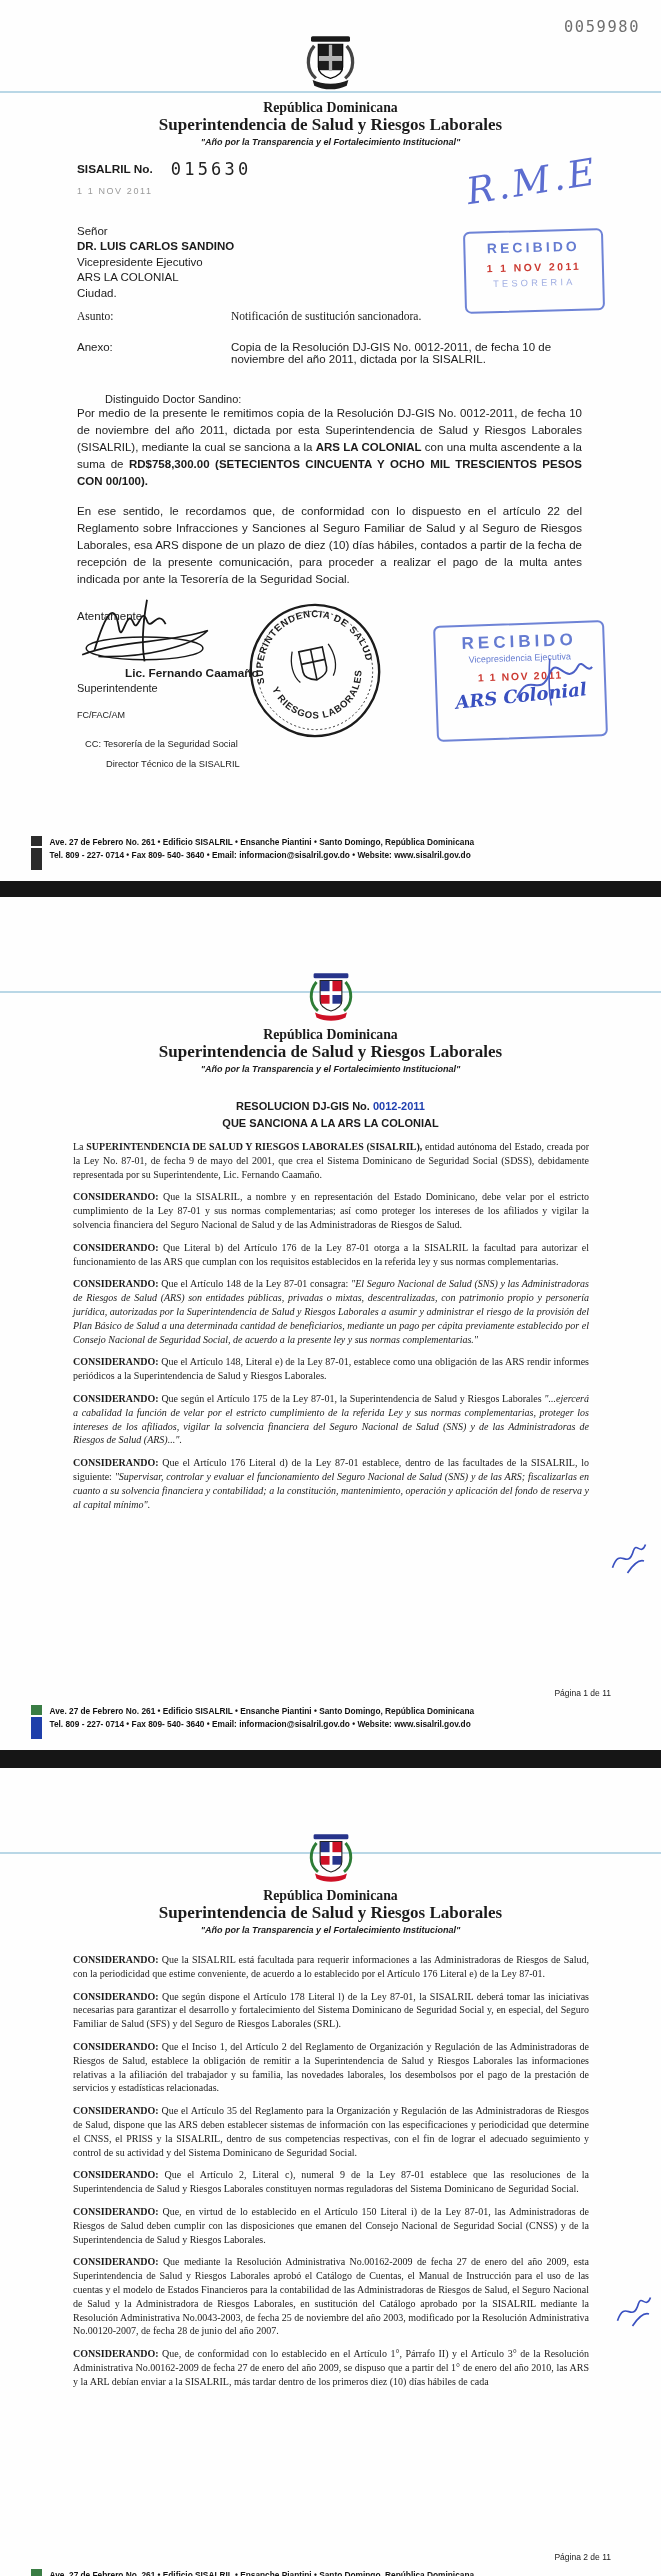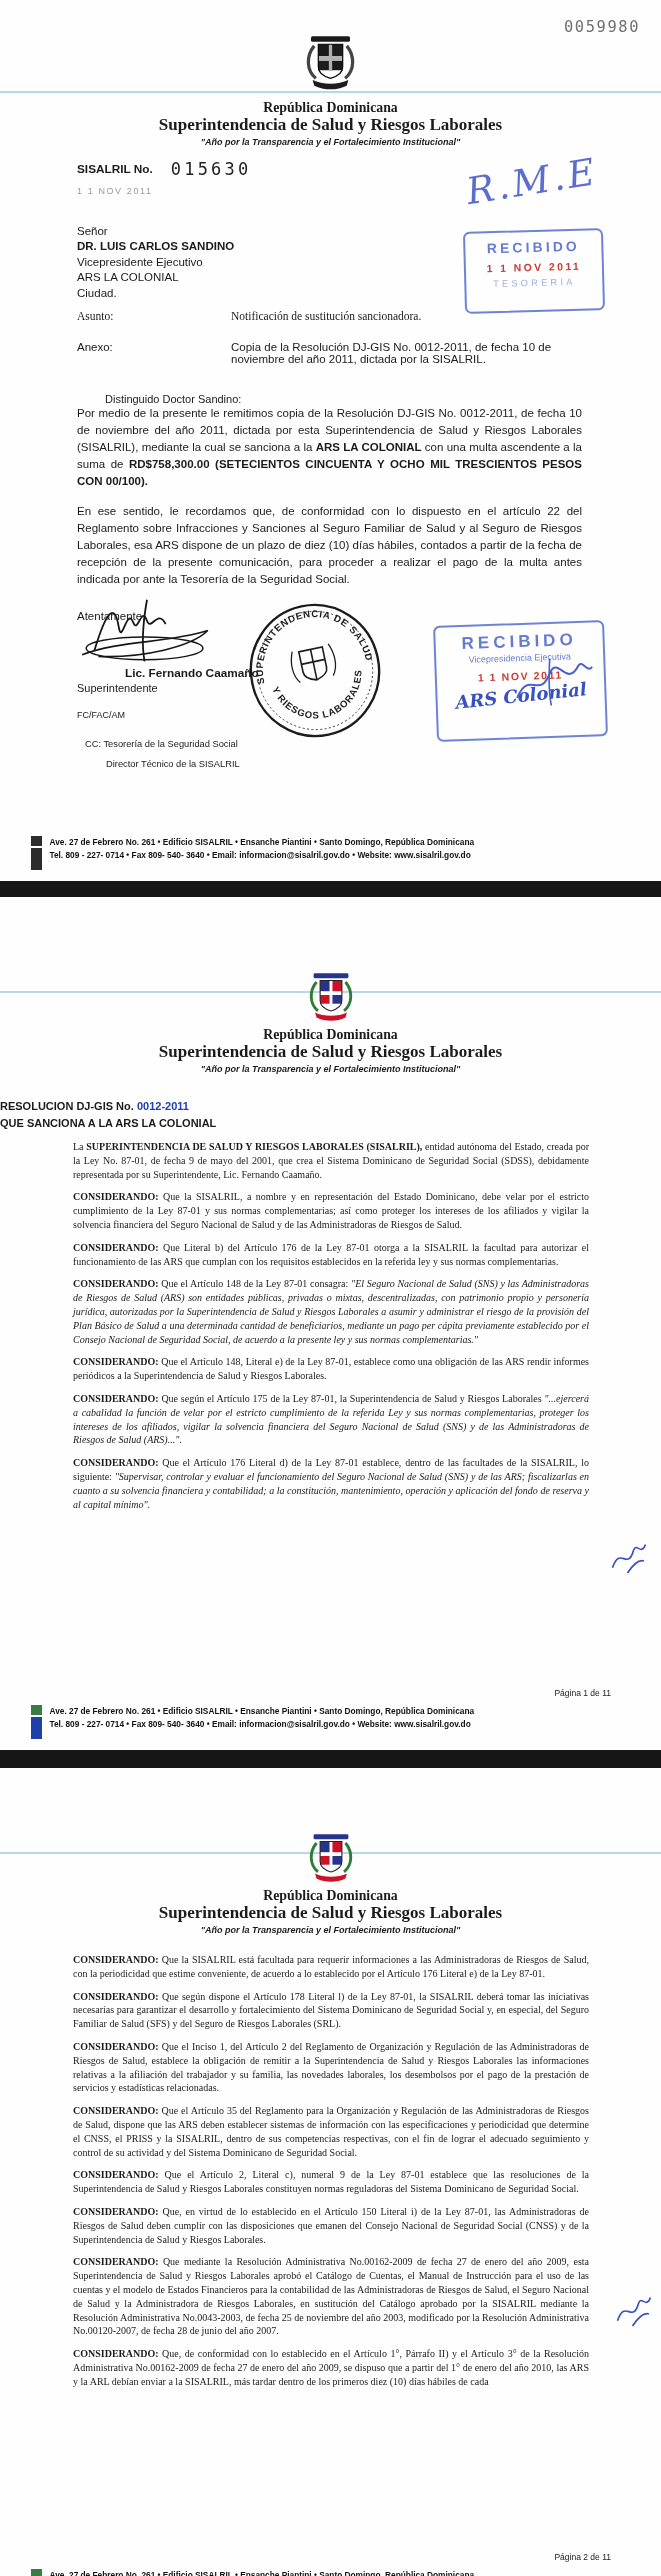--- a/index.html
+++ b/index.html
@@ -91,21 +91,21 @@
   .stamp-bottom .stamp-title { font-size:17px; letter-spacing:4px; }
   .stamp-line2 { font-size:9px; opacity:.8; margin-top:1.6px; }
   .stamp-bottom .stamp-date { color:#cc3b33; font-weight:bold; font-size:10.5px; letter-spacing:1.6px; margin-top:6.5px; }
   .stamp-org {
     font-family:"DejaVu Serif", serif; font-style:italic; font-weight:bold;
     font-size:18px; color:#3950c0; transform:rotate(-4deg); margin-top:3.2px;
   }
   .stamp-scribble { position:absolute; right:4.9px; top:27.6px; opacity:.9; }
 
   
-  .reso-title { position:absolute; left:0; right:0; font-weight:bold; font-size:11px; line-height:17px; }
+  .reso-title { position:absolute; left:0; right:0; text-align:center; font-weight:bold; font-size:11px; line-height:17px; }
   #page2 .reso-title { top:201px; }
   .reso-number { color:#2040b0; }
   #page2 .reso-body { position:absolute; left:73px; top:243px; width:516px; }
   #page3 .reso-body { position:absolute; left:73px; top:185px; width:516px; }
 
   .initial-mark { position:absolute; z-index:3; }
   #page2 .initial-mark { right:11.3px; top:637px; }
   #page3 .initial-mark { right:6.5px; top:519px; }
 
   .page-number { position:absolute; right:50px; font-size:8.5px; color:#222;margin-left:34px; }

